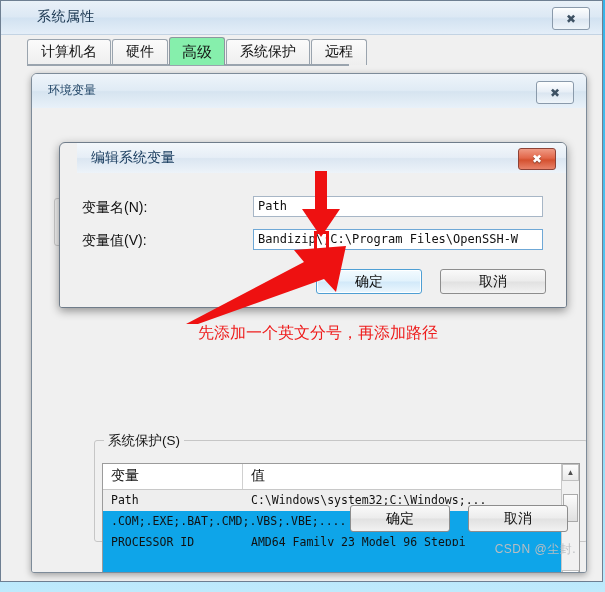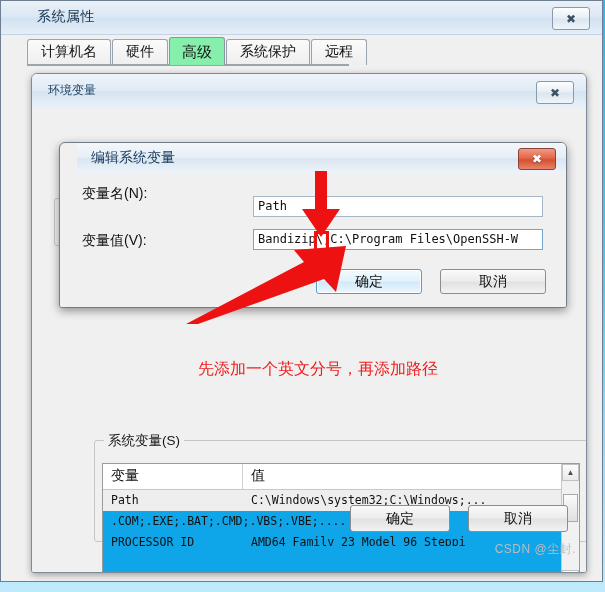--- a/index.html
+++ b/index.html
@@ -154,21 +154,21 @@
     border:1px solid #8d4236;border-radius:3px;
     background:linear-gradient(180deg,#ef9a84 0%,#e2674a 45%,#d4512f 55%,#e8826a 100%);
     display:flex;align-items:center;justify-content:center;
     font-size:12px;color:#ffffff;font-weight:bold;font-family:"DejaVu Sans",sans-serif;
     text-shadow:0 1px 1px rgba(0,0,0,.45);
   }
   #editdlg-body{position:absolute;left:0;top:30px;right:0;bottom:0;background:#f0f0f0;}
   .fieldlabel{
     position:absolute;left:22px;font-size:14px;color:#101010;
   }
-  #lbl-name{top:12px;}
+  #lbl-name{top:26px;}
   #lbl-value{top:59px;}
   .textfield{
     position:absolute;left:193px;width:290px;height:21px;
     background:#ffffff;border:1px solid #a7b6c6;box-sizing:border-box;
     font-family:"DejaVu Sans Mono","Liberation Mono",monospace;font-size:12px;color:#101010;
     padding:2px 0 0 4px;white-space:nowrap;overflow:hidden;
   }
   #fld-name{top:23px;}
   #fld-value{top:56px;border-color:#6fa8d6;}
   #editdlg-buttons{
@@ -177,21 +177,21 @@
   .btn.edit-ok{
     width:106px;height:25px;font-size:14px;
     border:1px solid #4e9fd4;
     background:linear-gradient(180deg,#f3fbff 0%,#e2f2fc 48%,#d2e9f9 52%,#ecf7fe 100%);
     box-shadow:inset 0 0 0 1px #ffffff;
   }
   .btn.edit-cancel{width:106px;height:25px;font-size:14px;}
   
   #ann-text{
     position:absolute;left:197px;top:322px;font-size:16px;color:#ee1c1c;
-    white-space:nowrap;z-index:30;margin-top:36px;
+    white-space:nowrap;z-index:30;
   }
   #ann-box{
     position:absolute;left:313px;top:230px;width:15px;height:27px;
     border:3px solid #ee1111;box-sizing:border-box;z-index:30;
   }
   svg.ann{position:absolute;z-index:29;pointer-events:none;}
   #arrow-down{left:296px;top:170px;}
   #arrow-diag{left:185px;top:245px;}
 </style>
 </head>
@@ -218,21 +218,21 @@
       <div id="envdlg-title">环境变量</div>
       <div id="envdlg-close" class="winclose">✖</div>
     </div>
 
     <div id="envdlg-body">
 
       <div id="uservar-group"></div>
       <div id="uservar-label">_00 的用户变量(U)</div>
 
       <div id="sysvar-group"></div>
-      <div id="sysvar-label">系统变量(S)</div>
+      <div id="sysvar-label">系统保护(S)</div>
 
       <div id="sysvar-list">
         <div id="sysvar-header">
           <div class="hcell var">变量</div>
           <div class="hcell val">值</div>
         </div>
 
         <div class="vrow sel">
           <div class="vcell var">Path</div>
           <div class="vcell val">C:\Windows\system32;C:\Windows;...</div>

